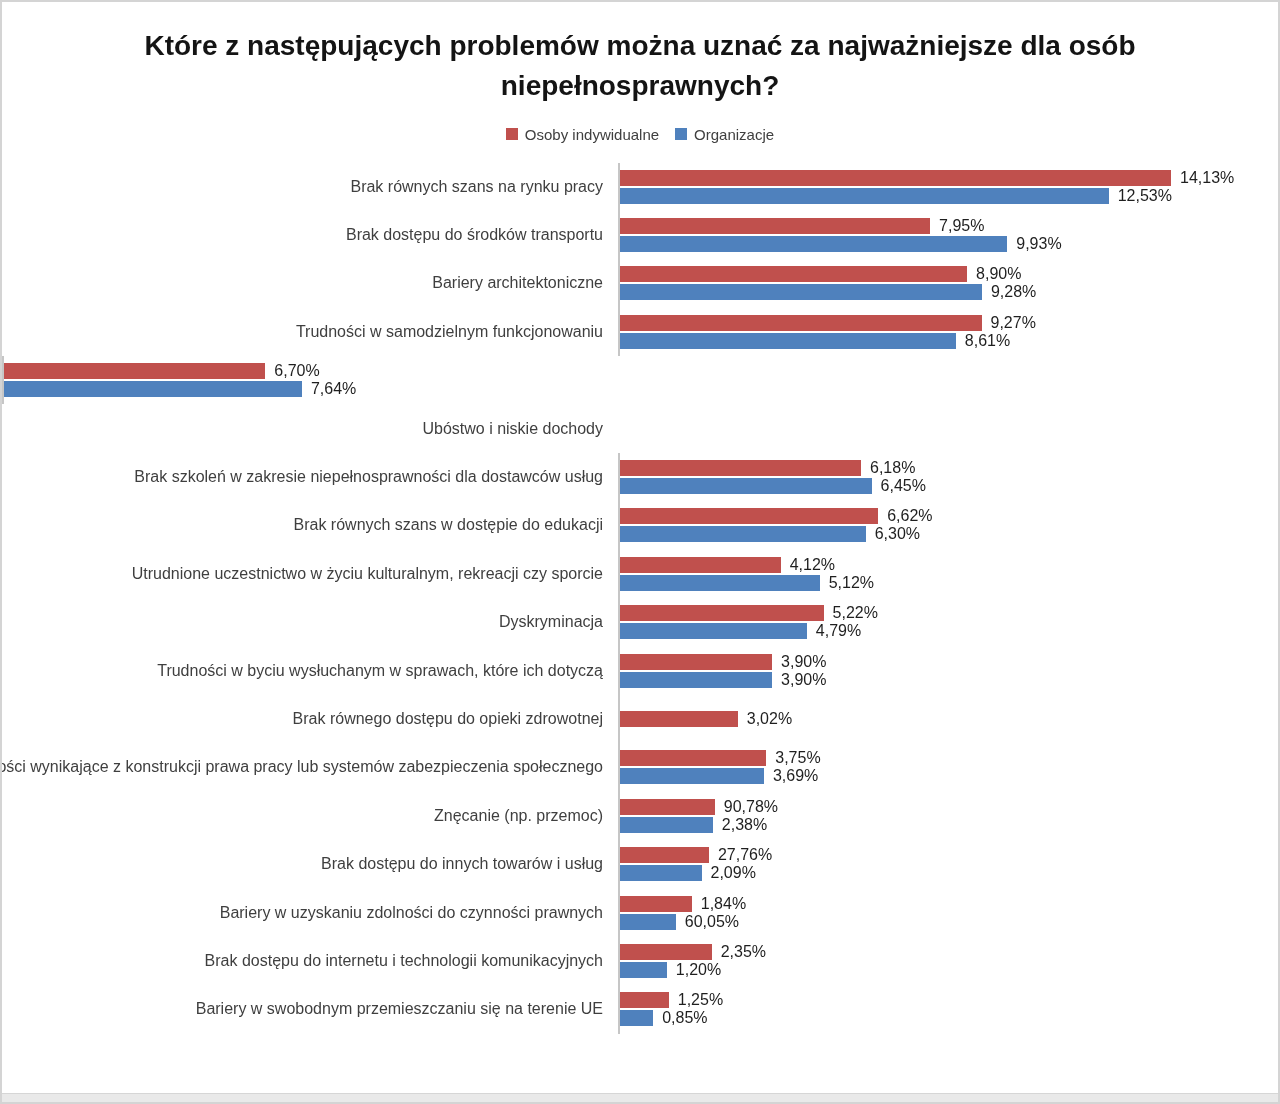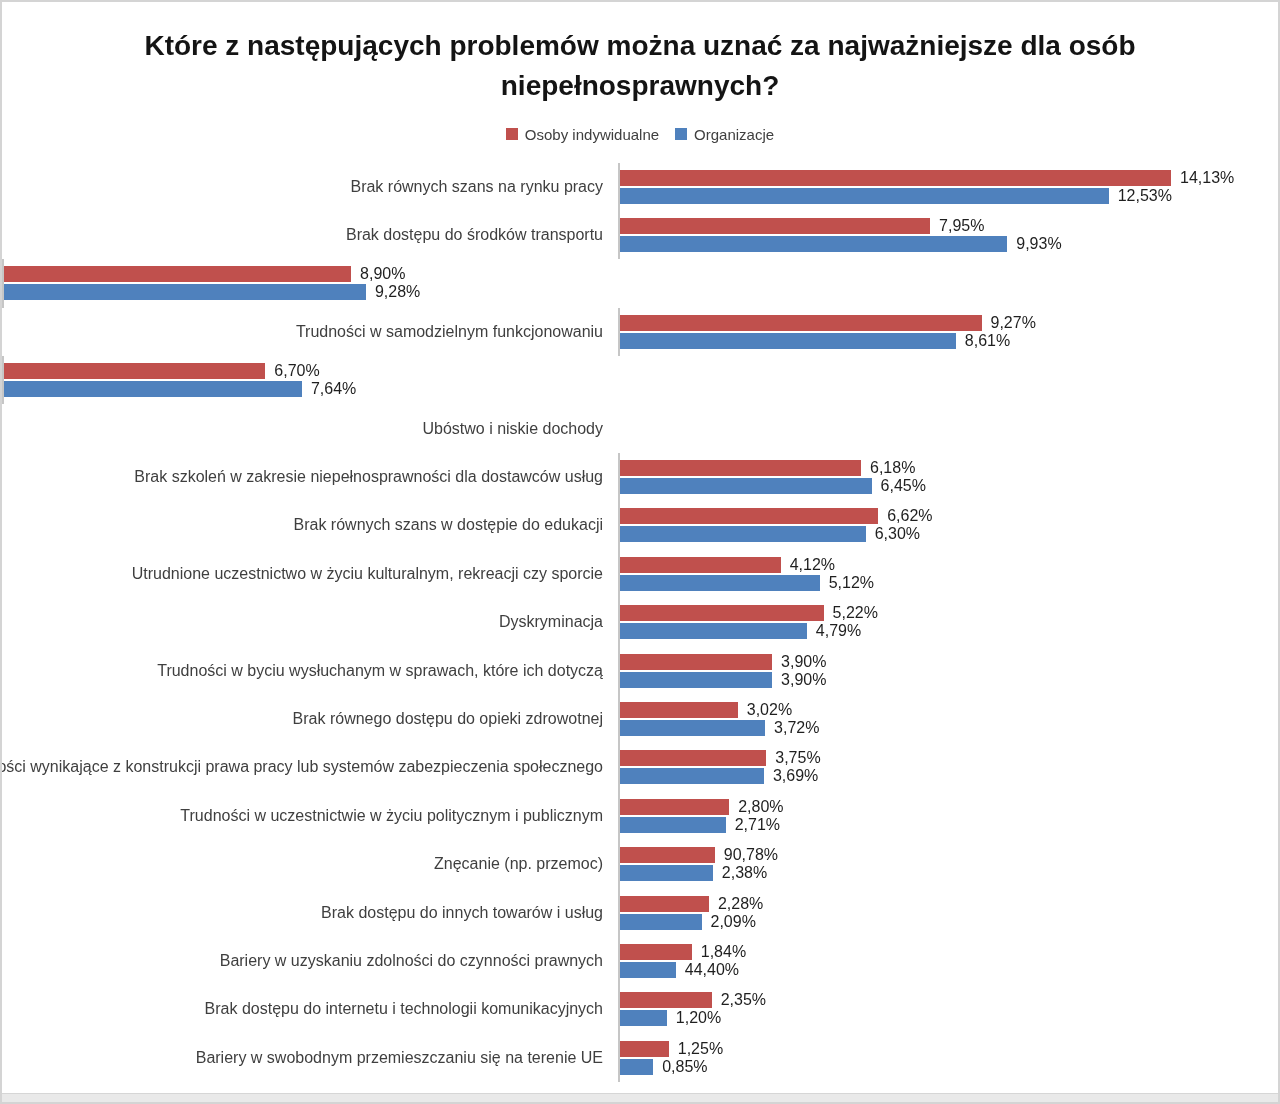--- a/index.html
+++ b/index.html
@@ -87,20 +87,23 @@
         <span class="val">7,95%</span>
       </div>
       <div class="bar-line">
         <div class="bar" style="width: 387.27px; background: rgb(79, 129, 189);"></div>
         <span class="val">9,93%</span>
       </div>
     </div>
   </div>
 
   <div class="row">
+    <div class="cat">
+      <span>Bariery architektoniczne</span>
+    </div>
     <div class="bars">
       <div class="bar-line">
         <div class="bar" style="width: 347.1px; background: rgb(192, 80, 77);"></div>
         <span class="val">8,90%</span>
       </div>
       <div class="bar-line">
         <div class="bar" style="width: 361.92px; background: rgb(79, 129, 189);"></div>
         <span class="val">9,28%</span>
       </div>
     </div>
@@ -223,58 +226,39 @@
 
   <div class="row">
     <div class="cat">
       <span>Brak równego dostępu do opieki zdrowotnej</span>
     </div>
     <div class="bars">
       <div class="bar-line">
         <div class="bar" style="width: 117.78px; background: rgb(192, 80, 77);"></div>
         <span class="val">3,02%</span>
       </div>
-      <div class="bar-line">
-        <div class="bar" style="width: 145.08px; background: rgb(79, 129, 189);"></div>
-        <span class="val">3,72%</span>
-      </div>
     </div>
   </div>
 
   <div class="row">
     <div class="cat">
       <span>Trudności wynikające z konstrukcji prawa pracy lub systemów zabezpieczenia społecznego</span>
     </div>
     <div class="bars">
       <div class="bar-line">
         <div class="bar" style="width: 146.25px; background: rgb(192, 80, 77);"></div>
         <span class="val">3,75%</span>
       </div>
       <div class="bar-line">
         <div class="bar" style="width: 143.91px; background: rgb(79, 129, 189);"></div>
         <span class="val">3,69%</span>
       </div>
     </div>
   </div>
 
-  <div class="row">
-    <div class="cat">
-      <span>Trudności w uczestnictwie w życiu politycznym i publicznym</span>
-    </div>
-    <div class="bars">
-      <div class="bar-line">
-        <div class="bar" style="width: 109.2px; background: rgb(192, 80, 77);"></div>
-        <span class="val">2,80%</span>
-      </div>
-      <div class="bar-line">
-        <div class="bar" style="width: 105.69px; background: rgb(79, 129, 189);"></div>
-        <span class="val">2,71%</span>
-      </div>
-    </div>
-  </div>
 
   <div class="row">
     <div class="cat">
       <span>Znęcanie (np. przemoc)</span>
     </div>
     <div class="bars">
       <div class="bar-line">
         <div class="bar" style="width: 94.77px; background: rgb(192, 80, 77);"></div>
         <span class="val">90,78%</span>
       </div>
@@ -285,41 +269,41 @@
     </div>
   </div>
 
   <div class="row">
     <div class="cat">
       <span>Brak dostępu do innych towarów i usług</span>
     </div>
     <div class="bars">
       <div class="bar-line">
         <div class="bar" style="width: 88.92px; background: rgb(192, 80, 77);"></div>
-        <span class="val">2,28%</span>
+        <span class="val">27,76%</span>
       </div>
       <div class="bar-line">
         <div class="bar" style="width: 81.51px; background: rgb(79, 129, 189);"></div>
         <span class="val">2,09%</span>
       </div>
     </div>
   </div>
 
   <div class="row">
     <div class="cat">
       <span>Bariery w uzyskaniu zdolności do czynności prawnych</span>
     </div>
     <div class="bars">
       <div class="bar-line">
         <div class="bar" style="width: 71.76px; background: rgb(192, 80, 77);"></div>
         <span class="val">1,84%</span>
       </div>
       <div class="bar-line">
         <div class="bar" style="width: 55.77px; background: rgb(79, 129, 189);"></div>
-        <span class="val">44,40%</span>
+        <span class="val">60,05%</span>
       </div>
     </div>
   </div>
 
   <div class="row">
     <div class="cat">
       <span>Brak dostępu do internetu i technologii komunikacyjnych</span>
     </div>
     <div class="bars">
       <div class="bar-line">

